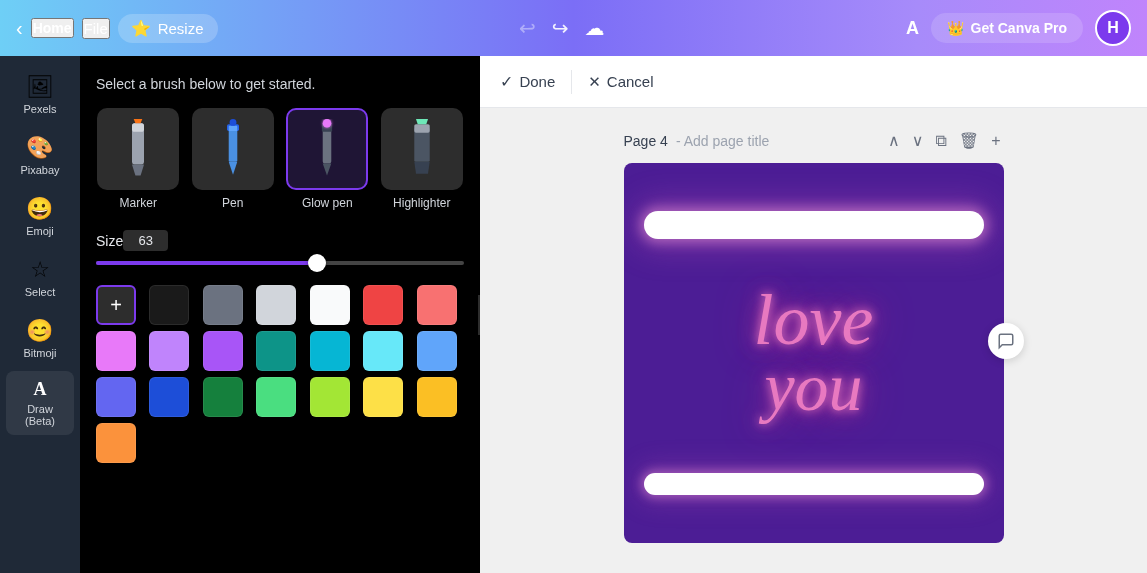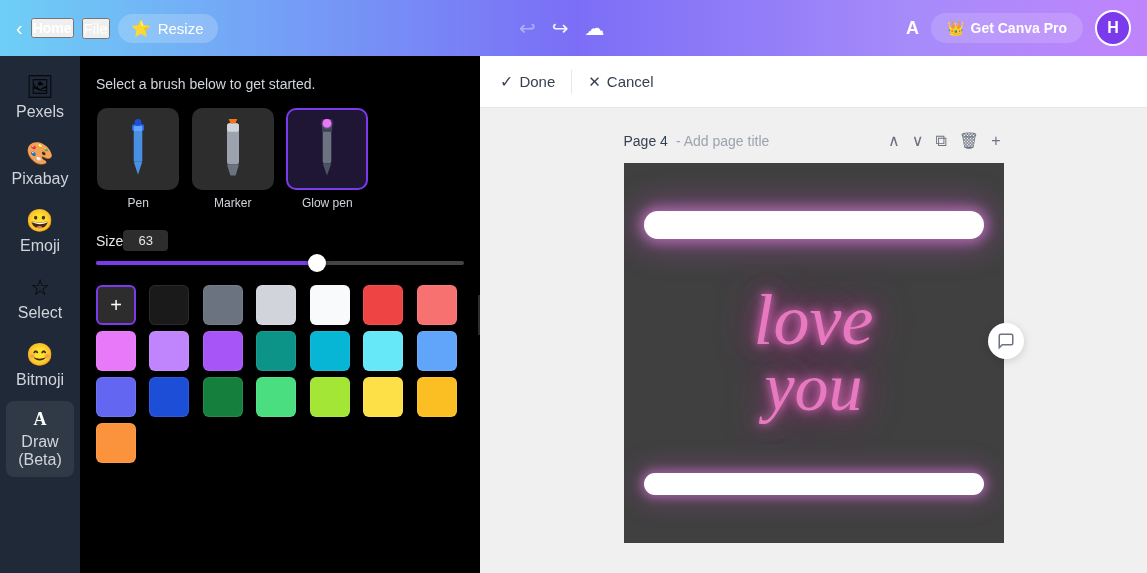--- a/index.html
+++ b/index.html
@@ -30,21 +30,21 @@
     
     .main { display: flex; flex: 1; overflow: hidden; }
 
     
     .icon-sidebar {
       width: 80px; background: #1f2937; display: flex; flex-direction: column; align-items: center; padding: 10px 0; gap: 4px; flex-shrink: 0;
     }
     .sidebar-item { display: flex; flex-direction: column; align-items: center; gap: 3px; padding: 8px 6px; border-radius: 8px; cursor: pointer; width: 68px; }
     .sidebar-item.active { background: rgba(255,255,255,0.08); }
     .sidebar-icon { font-size: 22px; }
-    .sidebar-label { color: #d1d5db; font-size: 16px; text-align: center; }
+    .sidebar-label { color: #d1d5db; font-size: 11px; text-align: center; }
 
     
     .draw-panel {
       width: 400px; background: #000000; padding: 20px 16px; flex-shrink: 0; overflow-y: auto;
     }
     .panel-title { color: #d1d5db; font-size: 14px; margin-bottom: 16px; }
 
     
     .brush-grid { display: grid; grid-template-columns: repeat(4, 1fr); gap: 10px; margin-bottom: 20px; }
     .brush-item { display: flex; flex-direction: column; align-items: center; gap: 6px; cursor: pointer; }
@@ -98,22 +98,22 @@
 
     
     .page-card { width: 380px; }
     .page-header { display: flex; align-items: center; gap: 8px; margin-bottom: 10px; }
     .page-title { font-size: 14px; font-weight: 400; color: #374151; }
     .page-subtitle { font-size: 14px; color: #9ca3af; }
     .page-controls { display: flex; gap: 6px; margin-left: auto; align-items: center; }
     .page-ctrl-btn { background: none; border: none; cursor: pointer; color: #6b7280; font-size: 16px; padding: 3px; border-radius: 4px; }
 
     .canvas-image {
-      width: 380px; height: 380px; background: #404040;
-      border-radius: 0; overflow: hidden; position: relative;
+      width: 380px; height: 380px; background: #4c1d95;
+      border-radius: 8px; overflow: hidden; position: relative;
       display: flex; align-items: center; justify-content: center;
     }
     
     .neon-bar-top {
       position: absolute; top: 48px; left: 20px; right: 20px; height: 28px;
       background: white; border-radius: 14px;
       box-shadow: 0 0 12px 4px rgba(200, 120, 200, 0.7), 0 0 30px 10px rgba(180, 80, 180, 0.4);
     }
     .neon-bar-bottom {
       position: absolute; bottom: 48px; left: 20px; right: 20px; height: 22px;
@@ -193,44 +193,44 @@
     <div class="sidebar-item active">
       <span class="sidebar-icon" style="color:white;font-weight:700;font-size:18px;font-family:Georgia,serif;">A</span>
       <span class="sidebar-label">Draw (Beta)</span>
     </div>
   </div>
 
   <div class="draw-panel" style="position:relative;">
     <p class="panel-title">Select a brush below to get started.</p>
 
     <div class="brush-grid">
+
+      <div class="brush-item">
+        <div class="brush-box">
+          <svg class="brush-svg" viewBox="0 0 50 70">
+            <rect x="18" y="5" width="14" height="48" rx="3" fill="#9ca3af"></rect>
+            <polygon points="18,53 32,53 28,66 22,66" fill="#6b7280"></polygon>
+            <rect x="18" y="5" width="14" height="10" rx="3" fill="#d1d5db"></rect>
+            <polygon points="22,5 28,5 30,0 20,0" fill="#f97316"></polygon>
+          </svg>
+        </div>
+        <span class="brush-label">Marker</span>
+      </div>
 
       <div class="brush-item">
         <div class="brush-box">
           <svg class="brush-svg" viewBox="0 0 50 70">
             <rect x="20" y="8" width="10" height="42" rx="2" fill="#4a90e2"></rect>
             <polygon points="20,50 30,50 25,65" fill="#4a90e2"></polygon>
             <rect x="18" y="6" width="14" height="8" rx="2" fill="#2563eb"></rect>
             <rect x="20" y="8" width="10" height="6" rx="1" fill="#60a5fa"></rect>
             <circle cx="25" cy="4" r="4" fill="#1d4ed8"></circle>
           </svg>
         </div>
         <span class="brush-label">Pen</span>
-      </div>
-
-      <div class="brush-item">
-        <div class="brush-box">
-          <svg class="brush-svg" viewBox="0 0 50 70">
-            <rect x="18" y="5" width="14" height="48" rx="3" fill="#9ca3af"></rect>
-            <polygon points="18,53 32,53 28,66 22,66" fill="#6b7280"></polygon>
-            <rect x="18" y="5" width="14" height="10" rx="3" fill="#d1d5db"></rect>
-            <polygon points="22,5 28,5 30,0 20,0" fill="#f97316"></polygon>
-          </svg>
-        </div>
-        <span class="brush-label">Marker</span>
       </div>
 
       <div class="brush-item">
         <div class="brush-box selected">
           <svg class="brush-svg" viewBox="0 0 50 70">
             <rect x="20" y="8" width="10" height="44" rx="3" fill="#6b7280"></rect>
             <polygon points="20,52 30,52 25,66" fill="#4b5563"></polygon>
             <rect x="19" y="5" width="12" height="10" rx="2" fill="#374151"></rect>
             <ellipse cx="25" cy="5" rx="5" ry="5" fill="#e879f9" filter="url(#glow)"></ellipse>
             <defs>
@@ -240,20 +240,31 @@
                     <feMergeNode in="coloredBlur"></feMergeNode>
                     <feMergeNode in="SourceGraphic"></feMergeNode>
                   </feMerge>
               </filter>
             </defs>
           </svg>
         </div>
         <span class="brush-label">Glow pen</span>
       </div>
 
+      <div class="brush-item">
+        <div class="brush-box">
+          <svg class="brush-svg" viewBox="0 0 50 70">
+            <rect x="16" y="10" width="18" height="40" rx="2" fill="#4b5563"></rect>
+            <polygon points="16,50 34,50 32,64 18,64" fill="#374151"></polygon>
+            <rect x="16" y="6" width="18" height="10" rx="2" fill="#9ca3af"></rect>
+            <polygon points="20,6 30,6 32,0 18,0" fill="#6ee7b7"></polygon>
+          </svg>
+        </div>
+        <span class="brush-label">Highlighter</span>
+      </div>
     </div>
 
     <div class="slider-container">
       <div class="section-header">
         <span class="section-title">Size</span>
         <span class="section-value">63</span>
       </div>
       <div class="slider-track">
         <div class="slider-fill" style="width:60%;"></div>
         <div class="slider-thumb" style="left:calc(60% - 9px);"></div>

